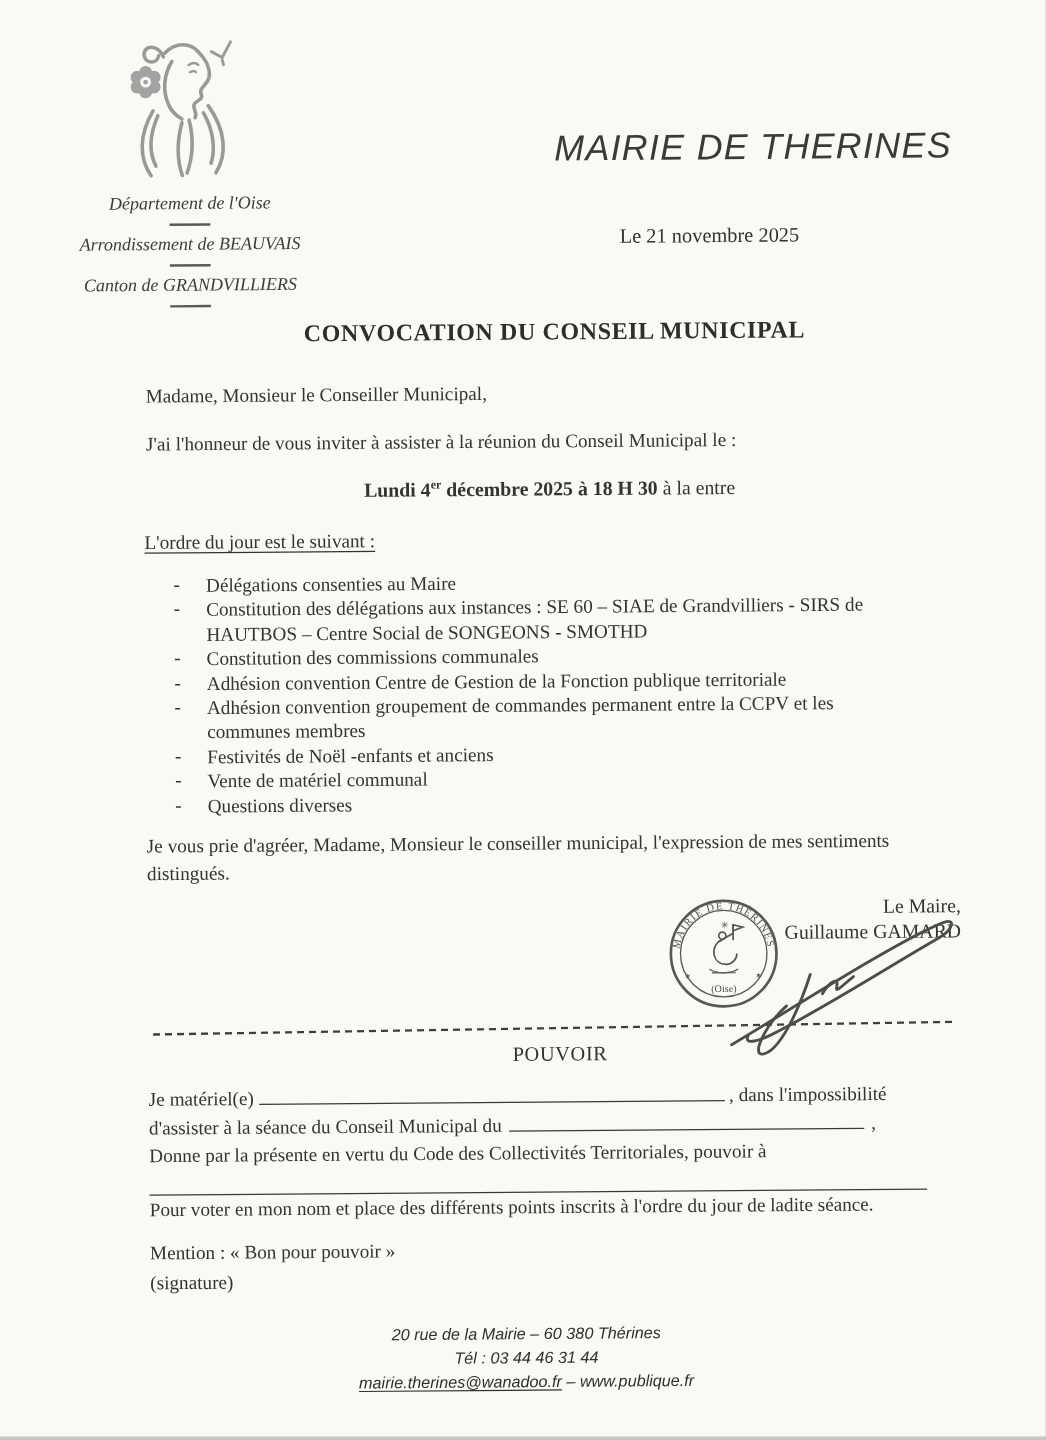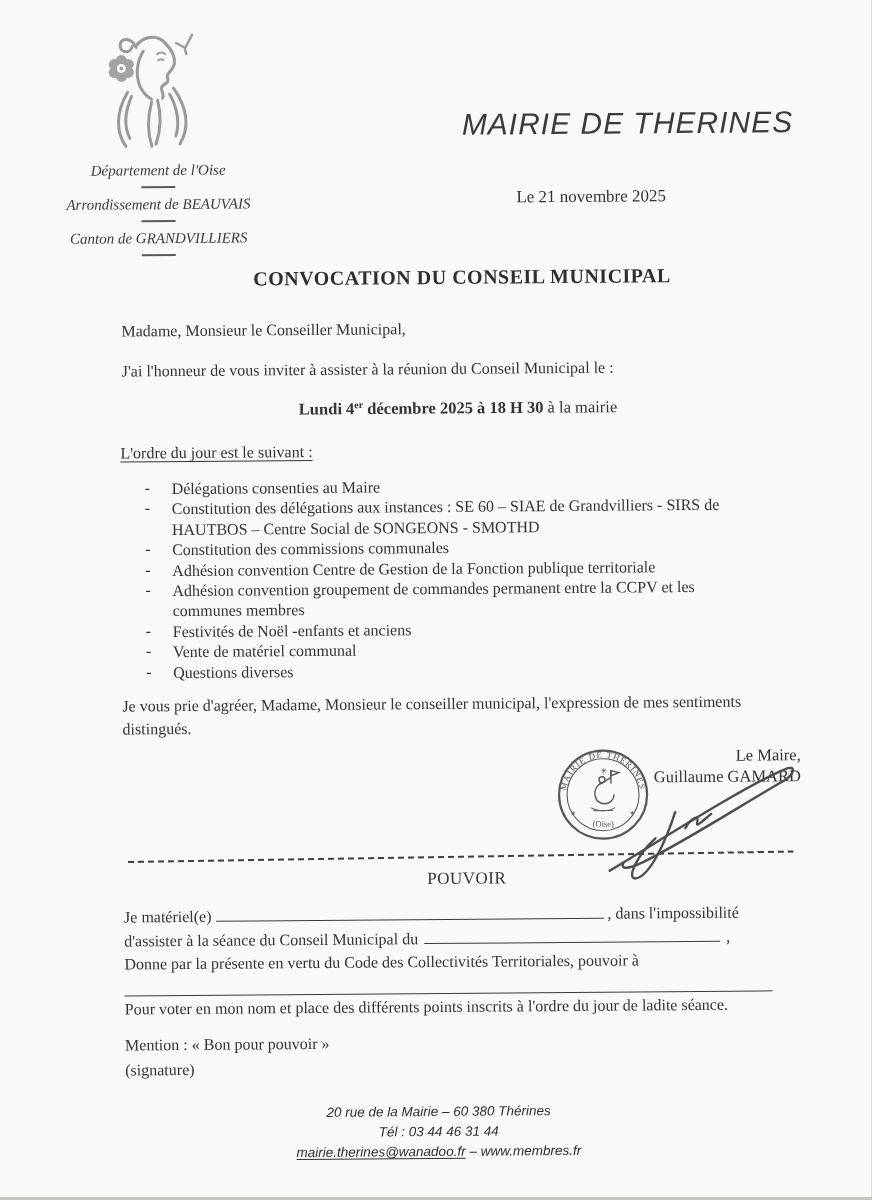--- a/index.html
+++ b/index.html
@@ -107,21 +107,21 @@
   </div>
 
   <div id="mairie-title" class="abs">MAIRIE DE THERINES</div>
   <div id="letter-date" class="abs">Le 21 novembre 2025</div>
 
   <div id="doc-title" class="abs">CONVOCATION DU CONSEIL MUNICIPAL</div>
   <div id="salutation" class="abs">Madame, Monsieur le Conseiller Municipal,</div>
   <div id="intro" class="abs">J'ai l'honneur de vous inviter à assister à la réunion du Conseil Municipal le :</div>
 
   <div id="meeting-line" class="abs">
-    <b>Lundi 4</b><b><sup>er</sup></b><b> décembre 2025 à 18 H 30</b><span> à la mairie</span>
+    <b>Lundi 4</b><b><sup>er</sup></b><b> décembre 2025 à 18 H 30</b><span> à la entre</span>
   </div>
 
   <div id="agenda-heading" class="abs">L'ordre du jour est le suivant :</div>
 
   <div id="agenda-list" class="abs">
     <div class="agenda-item">
       <span class="dash">-</span>
       <span class="item-text">
             <span class="iline">Délégations consenties au Maire</span>
           </span>
@@ -228,17 +228,17 @@
   </div>
 
   <div id="mention" class="abs">
     <div>Mention : « Bon pour pouvoir »</div>
     <div>(signature)</div>
   </div>
 
   <div id="footer" class="abs">
     <div>20 rue de la Mairie – 60 380 Thérines</div>
     <div>Tél : 03 44 46 31 44</div>
-    <div><span class="email">mairie.therines@wanadoo.fr</span><span> – www.membres.fr</span></div>
+    <div><span class="email">mairie.therines@wanadoo.fr</span><span> – www.publique.fr</span></div>
   </div>
 
 </div>
 </div>
 
 </body></html>

